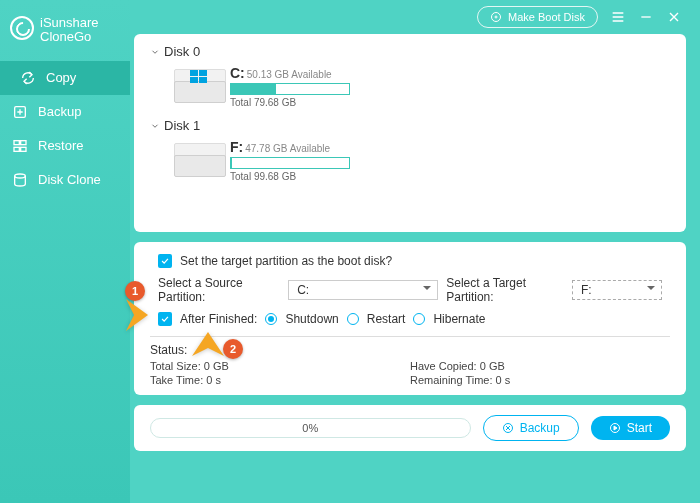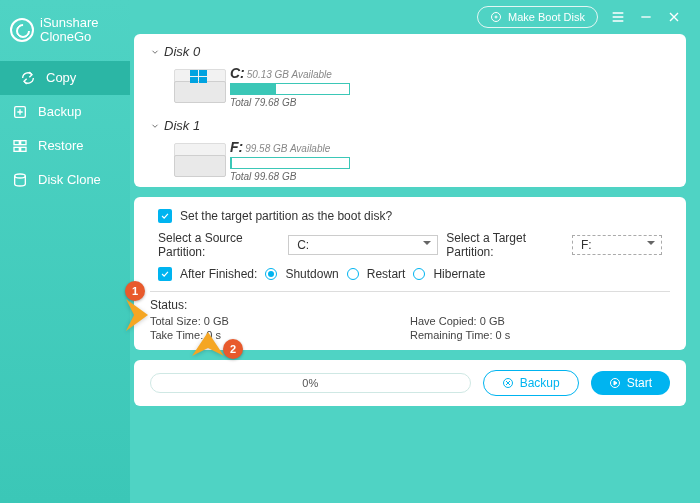--- a/index.html
+++ b/index.html
@@ -1,37 +1,37 @@
 <!DOCTYPE html>
 <html><head>
 <meta charset="utf-8">
 <style>
 * { box-sizing: border-box; margin: 0; padding: 0; font-family: Arial, sans-serif; }
 body { width: 700px; height: 503px; overflow: hidden; position: relative; }
 
 .app { display: flex; width: 700px; height: 503px; background: #4fd3c4; }
 
 .sidebar { width: 130px; background: linear-gradient(180deg, #4fd3c4 0%, #3bc7b7 100%); padding-top: 10px; }
-.logo { display: flex; align-items: center; padding: 6px 10px 16px; color: #fff; }
+.logo { display: flex; padding: 6px 10px 16px; color: #fff; }
 .logo-icon { width: 24px; height: 24px; border: 2px solid #fff; border-radius: 50%; margin-right: 6px; position: relative; }
 .logo-icon::after { content: ""; position: absolute; top: 4px; left: 4px; width: 10px; height: 10px; border: 2px solid #fff; border-radius: 50%; border-top-color: transparent; transform: rotate(45deg); }
 .logo-text { font-size: 13px; line-height: 1.1; }
 
 .nav-item { display: flex; align-items: center; padding: 9px 12px; color: #fff; font-size: 13px; cursor: pointer; }
 .nav-item.active { background: #2bb6a5; padding-left: 20px; }
 .nav-icon { width: 16px; height: 16px; margin-right: 10px; }
 
 .main { flex: 1; background: #4fd3c4; padding: 6px 14px 8px 4px; display: flex; flex-direction: column; position: relative; }
 
 .topbar { display: flex; justify-content: flex-end; align-items: center; gap: 12px; padding: 0 4px 6px; }
 .make-boot { border: 1.5px solid #e3f7f4; color: #fff; background: transparent; border-radius: 14px; padding: 4px 12px; font-size: 11px; display: flex; align-items: center; gap: 6px; cursor: pointer; }
 .win-btn { width: 16px; height: 16px; color: #fff; cursor: pointer; }
 
 .panel { background: #fff; border-radius: 6px; padding: 8px 16px; }
-.panel.disks { flex: 0 0 auto; height: 153px; overflow: hidden; font-style: italic; }
+.panel.disks { flex: 0 0 auto; height: 198px; overflow: hidden; }
 .panel.options { margin-top: 10px; flex: 0 0 auto; }
 .panel.progress { margin-top: 10px; padding: 10px 16px; display: flex; align-items: center; gap: 12px; }
 
 .disk-header { font-size: 13px; color: #333; display: flex; align-items: center; gap: 4px; padding: 2px 0; }
 .chev { width: 10px; height: 10px; }
 
 .disk-row { display: flex; align-items: center; padding: 4px 0 8px 24px; gap: 4px; }
 .drive-pic { width: 52px; height: 36px; position: relative; }
 .drive-pic .top { position: absolute; top: 0; left: 0; width: 52px; height: 16px; background: #f2f2f2; border: 1px solid #ddd; border-radius: 2px; }
 .drive-pic .body { position: absolute; top: 12px; left: 0; width: 52px; height: 22px; background: #e9e9e9; border: 1px solid #cfcfcf; border-radius: 2px; }
@@ -167,21 +167,21 @@
             <path d="M6 9l6 6 6-6"></path>
           </svg>
         <span>Disk 1</span>
       </div>
       <div class="disk-row">
         <div class="drive-pic">
           <div class="top"></div>
             <div class="body"></div>
         </div>
         <div class="part-info">
-          <span class="part-letter">F:</span><span class="avail">99.58 GB Available</span>
+          <span class="part-letter">F:</span><span class="avail">47.78 GB Available</span>
           <div class="bar">
               <div class="bar-fill" style="width:1%"></div>
             </div>
           <div class="total">Total 99.68 GB</div>
         </div>
       </div>
     </div>
 
     <div class="panel options">
       <div class="opt-row">

